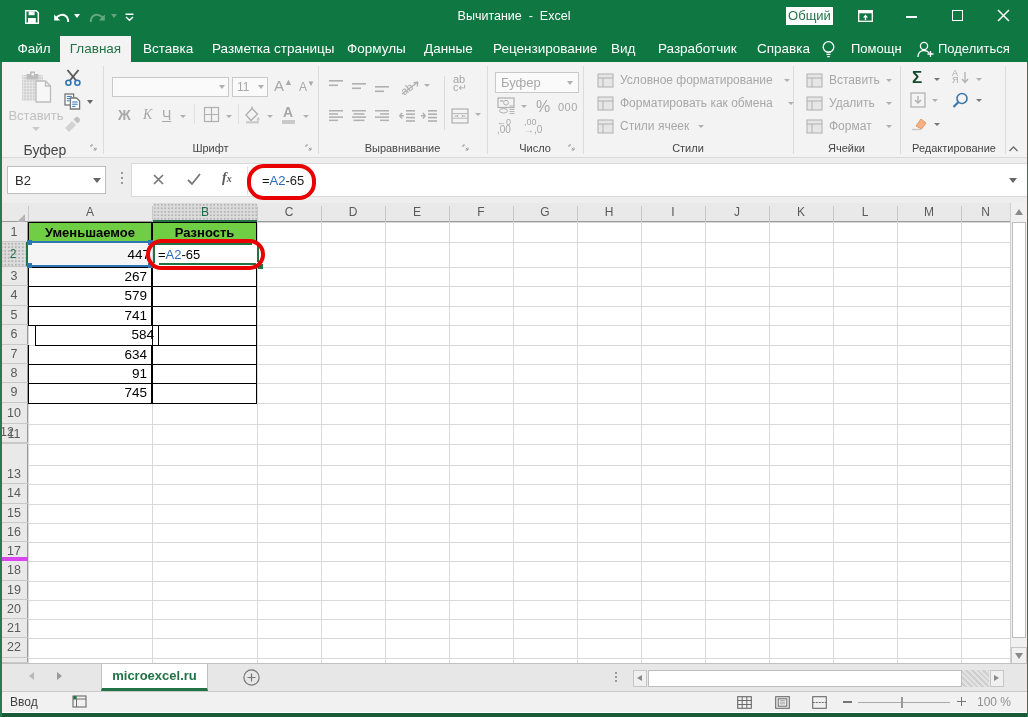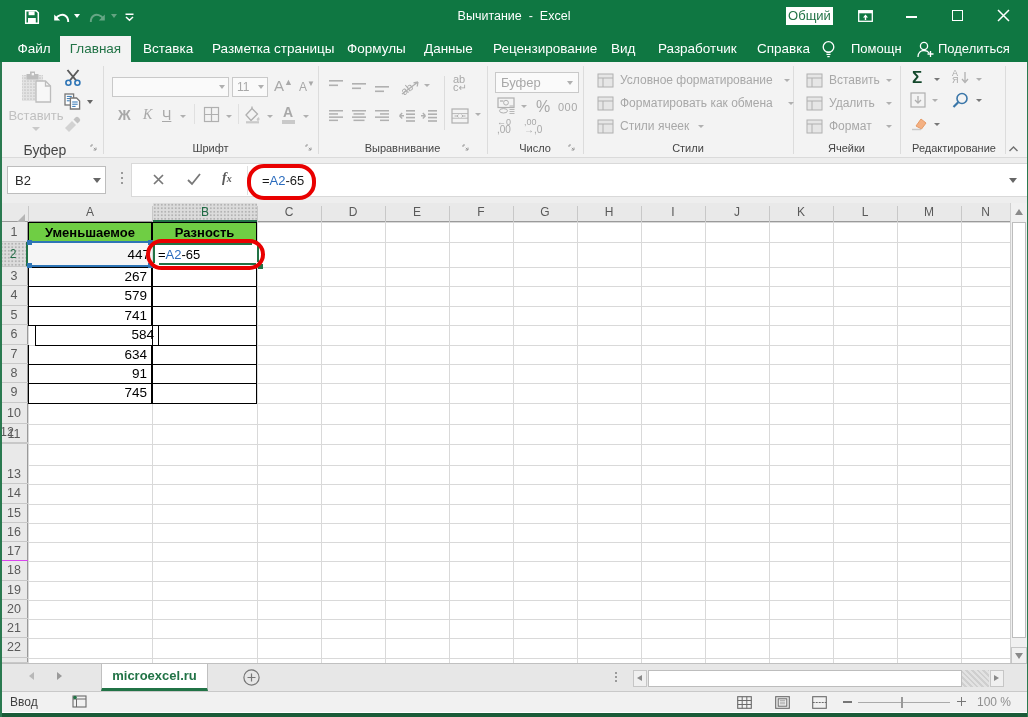--- a/index.html
+++ b/index.html
@@ -385,21 +385,21 @@
 <div class="abs" style="left:0;top:344.6px;width:28px;height:19.399999999999977px;border-bottom:1px solid #c8c8c8;font-size:12.5px;color:#5a5a5a;text-align:center;line-height:19.399999999999977px;">7</div>
 <div class="abs" style="left:0;top:364.0px;width:28px;height:19.399999999999977px;border-bottom:1px solid #c8c8c8;font-size:12.5px;color:#5a5a5a;text-align:center;line-height:19.399999999999977px;">8</div>
 <div class="abs" style="left:0;top:383.4px;width:28px;height:19.400000000000034px;border-bottom:1px solid #c8c8c8;font-size:12.5px;color:#5a5a5a;text-align:center;line-height:19.400000000000034px;">9</div>
 <div class="abs" style="left:0;top:402.8px;width:28px;height:20.80000000000001px;border-bottom:1px solid #c8c8c8;font-size:12.5px;color:#5a5a5a;text-align:center;line-height:20.80000000000001px;">10</div>
 <div class="abs" style="left:0;top:423.6px;width:28px;height:20.799999999999955px;border-bottom:1px solid #c8c8c8;font-size:12.5px;color:#5a5a5a;text-align:center;line-height:20.799999999999955px;">11</div>
 <div class="abs" style="left:0;top:422px;width:28px;height:20.80000000000001px;border-bottom:1px solid #c8c8c8;font-size:12.5px;color:#5a5a5a;text-align:left;line-height:20.80000000000001px;">12</div>
 <div class="abs" style="left:0;top:465.2px;width:28px;height:19.19999999999999px;border-bottom:1px solid #c8c8c8;font-size:12.5px;color:#5a5a5a;text-align:center;line-height:19.19999999999999px;">13</div>
 <div class="abs" style="left:0;top:484.4px;width:28px;height:19.30000000000001px;border-bottom:1px solid #c8c8c8;font-size:12.5px;color:#5a5a5a;text-align:center;line-height:19.30000000000001px;">14</div>
 <div class="abs" style="left:0;top:503.7px;width:28px;height:19.19999999999999px;border-bottom:1px solid #c8c8c8;font-size:12.5px;color:#5a5a5a;text-align:center;line-height:19.19999999999999px;">15</div>
 <div class="abs" style="left:0;top:522.9px;width:28px;height:19.300000000000068px;border-bottom:1px solid #c8c8c8;font-size:12.5px;color:#5a5a5a;text-align:center;line-height:19.300000000000068px;">16</div>
-<div class="abs" style="left:0;top:542.2px;width:28px;height:19.199999999999932px;border-bottom:1px solid #d946ef;font-size:12.5px;color:#5a5a5a;text-align:center;line-height:19.199999999999932px;">17</div>
+<div class="abs" style="left:0;top:542.2px;width:28px;height:19.199999999999932px;border-bottom:4px solid #d946ef;font-size:12.5px;color:#5a5a5a;text-align:center;line-height:19.199999999999932px;">17</div>
 <div class="abs" style="left:0;top:561.4px;width:28px;height:19.200000000000045px;border-bottom:1px solid #c8c8c8;font-size:12.5px;color:#5a5a5a;text-align:center;line-height:19.200000000000045px;">18</div>
 <div class="abs" style="left:0;top:580.6px;width:28px;height:19.299999999999955px;border-bottom:1px solid #c8c8c8;font-size:12.5px;color:#5a5a5a;text-align:center;line-height:19.299999999999955px;">19</div>
 <div class="abs" style="left:0;top:599.9px;width:28px;height:19.200000000000045px;border-bottom:1px solid #c8c8c8;font-size:12.5px;color:#5a5a5a;text-align:center;line-height:19.200000000000045px;">20</div>
 <div class="abs" style="left:0;top:619.1px;width:28px;height:19.299999999999955px;border-bottom:1px solid #c8c8c8;font-size:12.5px;color:#5a5a5a;text-align:center;line-height:19.299999999999955px;">21</div>
 <div class="abs" style="left:0;top:638.4px;width:28px;height:19.200000000000045px;border-bottom:1px solid #c8c8c8;font-size:12.5px;color:#5a5a5a;text-align:center;line-height:19.200000000000045px;">22</div>
 <div class="abs" style="left:0;top:657.6px;width:28px;height:5.399999999999977px;border-bottom:1px solid #c8c8c8;font-size:12.5px;color:#5a5a5a;text-align:center;line-height:5.399999999999977px;"></div>
 <div class="abs" style="left:0;top:242.0px;width:28px;height:25.0px;background-color:#dcdcdc;background-image:radial-gradient(circle,#b3b3b3 0.8px,transparent 0.9px);background-size:3.5px 3.5px;border-right:2px solid #217346;border-bottom:1px solid #c8c8c8;font-size:12px;color:#1f6b44;text-align:center;line-height:25.0px;">2</div>
 <div class="abs" style="left:28px;top:222px;width:124px;height:20px;background:#6fce44;border:1px solid #000;font-size:13px;font-weight:bold;text-align:center;line-height:19px;color:#000;">Уменьшаемое</div>
 <div class="abs" style="left:152px;top:222px;width:105px;height:21px;background:#6fce44;border:1px solid #000;font-size:13px;font-weight:bold;text-align:center;line-height:19px;color:#000;">Разность</div>
 <div class="abs" style="left:28px;top:242px;width:124px;height:25px;background:#f5f5f5;"></div>

